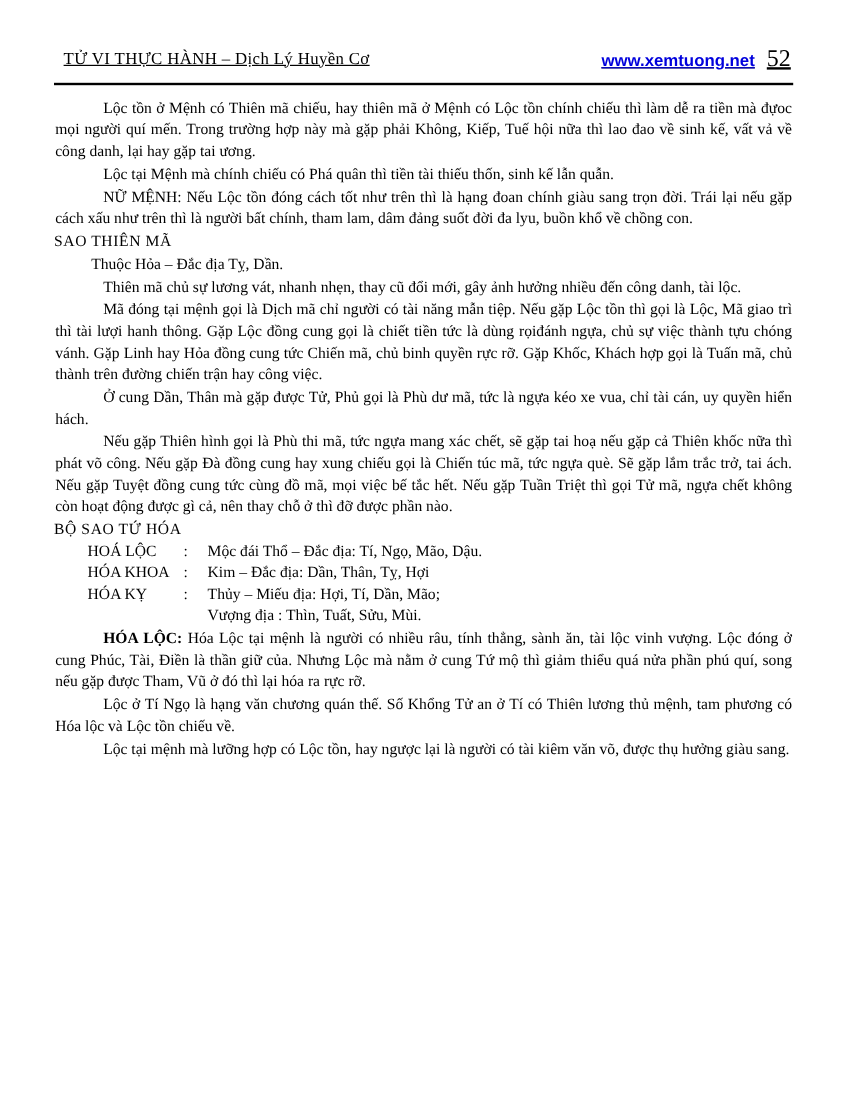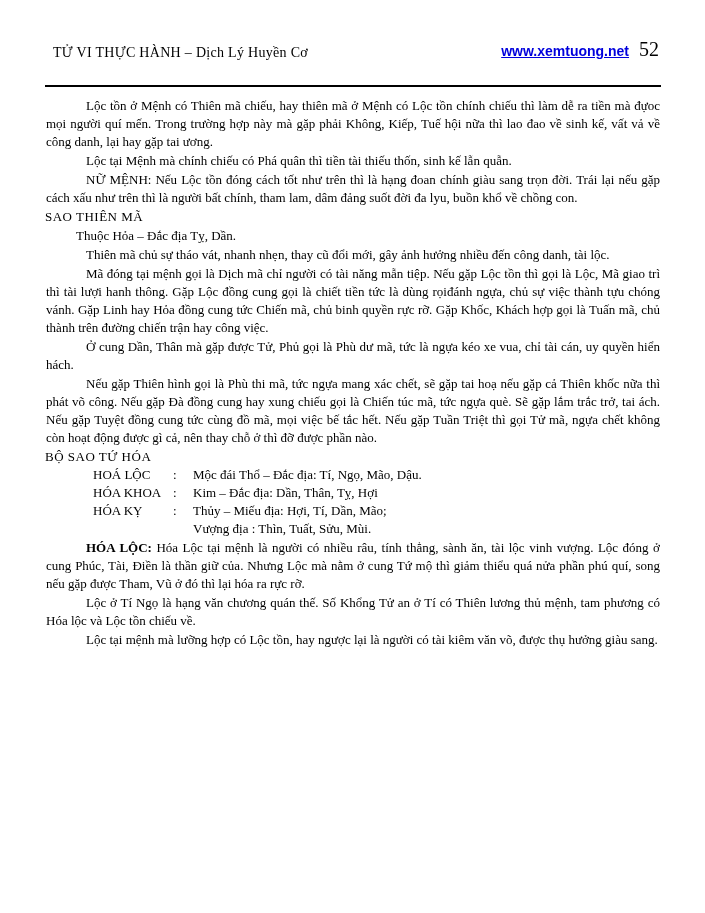--- a/index.html
+++ b/index.html
@@ -15,24 +15,25 @@
     position: relative;
     overflow: hidden;
   }
   .page {
     padding: 38px 44px 0 45px;
     box-sizing: border-box;
   }
   .header {
     display: flex;
     justify-content: space-between;
-    align-items: flex-end;
+    align-items: center;
     font-size: 14px;
-    margin-bottom: 24px;
+    margin-bottom: 8px;
     padding: 0 2px 0 8px;
+    text-decoration: underline;
   }
   .header-title {
     letter-spacing: 0.3px;
     white-space: nowrap;
   }
   .header-right {
     display: flex;
     align-items: baseline;
     gap: 10px;
   }
@@ -67,21 +68,21 @@
   }
   .section-heading {
     margin: 0;
     text-align: left;
     font-size: 13px;
     font-weight: normal;
     line-height: 18px;
     letter-spacing: 0.5px;
   }
   .deflist {
-    margin-left: 48px;
+    margin-left: 28px;
   }
   .def-row {
     display: flex;
     line-height: 18px;
   }
   .def-label {
     width: 80px;
     flex: 0 0 80px;
     white-space: nowrap;
   }
@@ -105,21 +106,21 @@
       <span class="page-number">52</span>
     </span>
   </div>
   <hr class="rule">
   <div class="content" id="content-root">
       <p class="para">Lộc tồn ở Mệnh có Thiên mã chiếu, hay thiên mã ở Mệnh có Lộc tồn chính chiếu thì làm dễ ra tiền mà đựoc mọi người quí mến. Trong trường hợp này mà gặp phải Không, Kiếp, Tuế hội nữa thì lao đao về sinh kế, vất vả về công danh, lại hay gặp tai ương.</p>
       <p class="para">Lộc tại Mệnh mà chính chiếu có Phá quân thì tiền tài thiếu thốn, sinh kế lẫn quẫn.</p>
       <p class="para">NỮ MỆNH: Nếu Lộc tồn đóng cách tốt như trên thì là hạng đoan chính giàu sang trọn đời. Trái lại nếu gặp cách xấu như trên thì là người bất chính, tham lam, dâm đảng suốt đời đa lyu, buồn khổ về chồng con.</p>
       <div class="section-heading">SAO THIÊN MÃ</div>
       <p class="para" style="text-indent: 30px;">Thuộc Hỏa – Đắc địa Tỵ, Dần.</p>
-      <p class="para">Thiên mã chủ sự tháo vát, nhanh nhẹn, thay cũ đổi mới, gây ảnh hưởng nhiều đến công danh, tài lộc.</p>
+      <p class="para">Thiên mã chủ sự lương vát, nhanh nhẹn, thay cũ đổi mới, gây ảnh hưởng nhiều đến công danh, tài lộc.</p>
       <p class="para">Mã đóng tại mệnh gọi là Dịch mã chỉ người có tài năng mẫn tiệp. Nếu gặp Lộc tồn thì gọi là Lộc, Mã giao trì thì tài lượi hanh thông. Gặp Lộc đồng cung gọi là chiết tiền tức là dùng rọiđánh ngựa, chủ sự việc thành tựu chóng vánh. Gặp Linh hay Hỏa đồng cung tức Chiến mã, chủ binh quyền rực rỡ. Gặp Khốc, Khách hợp gọi là Tuấn mã, chủ thành trên đường chiến trận hay công việc.</p>
       <p class="para">Ở cung Dần, Thân mà gặp được Tử, Phủ gọi là Phù dư mã, tức là ngựa kéo xe vua, chỉ tài cán, uy quyền hiển hách.</p>
       <p class="para">Nếu gặp Thiên hình gọi là Phù thi mã, tức ngựa mang xác chết, sẽ gặp tai hoạ nếu gặp cả Thiên khốc nữa thì phát võ công. Nếu gặp Đà đồng cung hay xung chiếu gọi  là Chiến túc mã, tức ngựa què. Sẽ gặp lắm trắc trở, tai ách. Nếu gặp Tuyệt đồng cung tức cùng đồ mã, mọi việc bế tắc hết. Nếu gặp Tuần Triệt thì gọi Tử mã, ngựa chết không còn hoạt động được gì cả, nên thay chỗ ở thì đỡ được phần nào.</p>
       <div class="section-heading">BỘ SAO TỨ HÓA</div>
       <div class="deflist">
         <div class="def-row">
           <span class="def-label">HOÁ LỘC</span>
           <span class="def-colon">:</span>
           <span class="def-value">Mộc đái Thổ – Đắc địa: Tí, Ngọ, Mão, Dậu.</span>
         </div>

